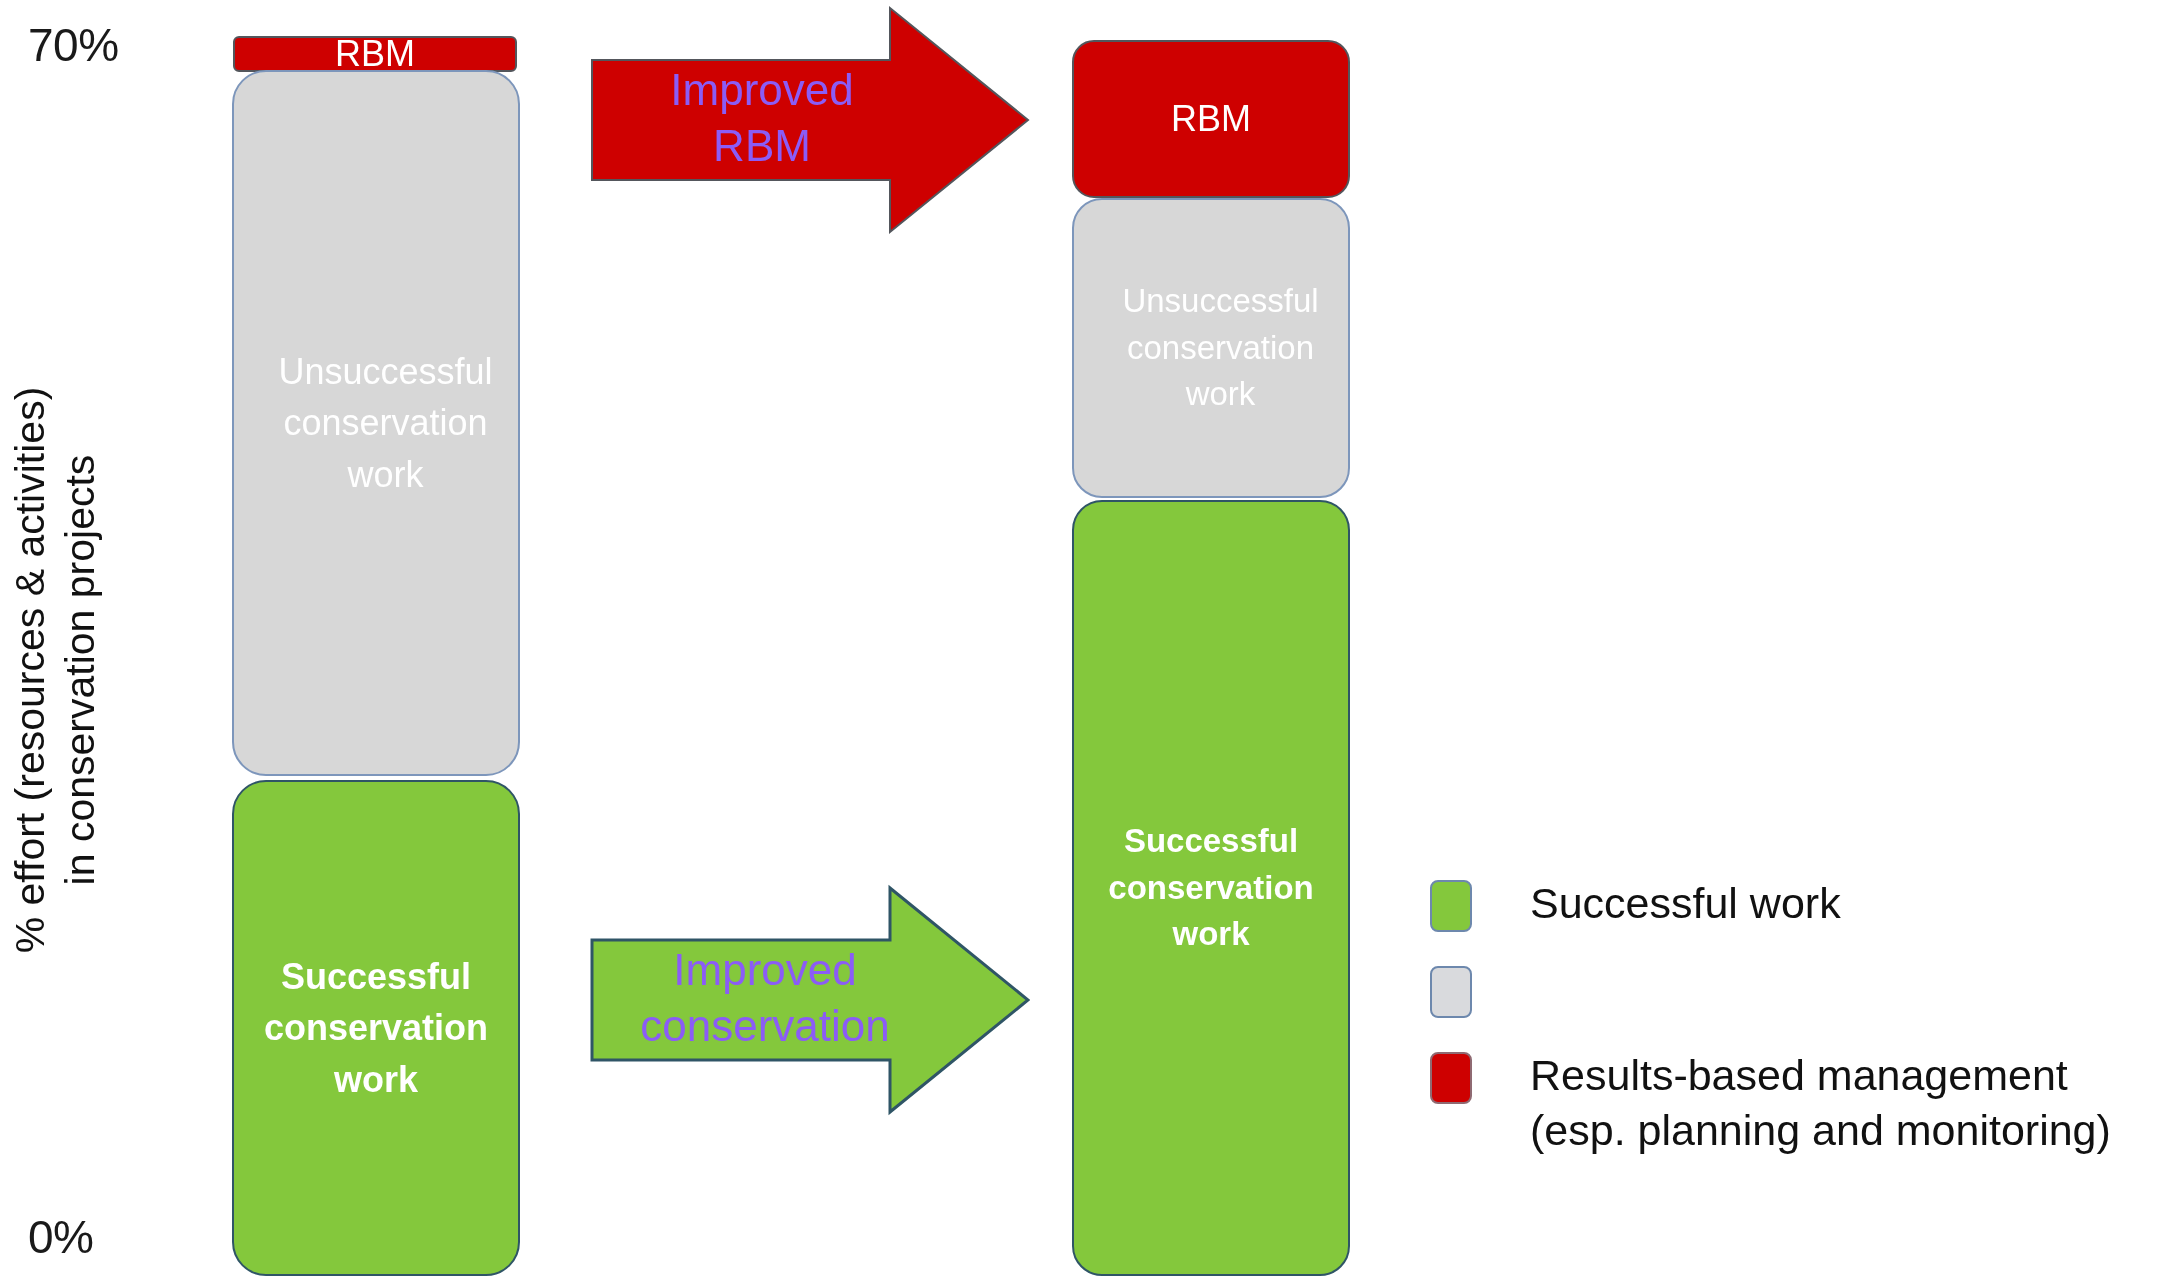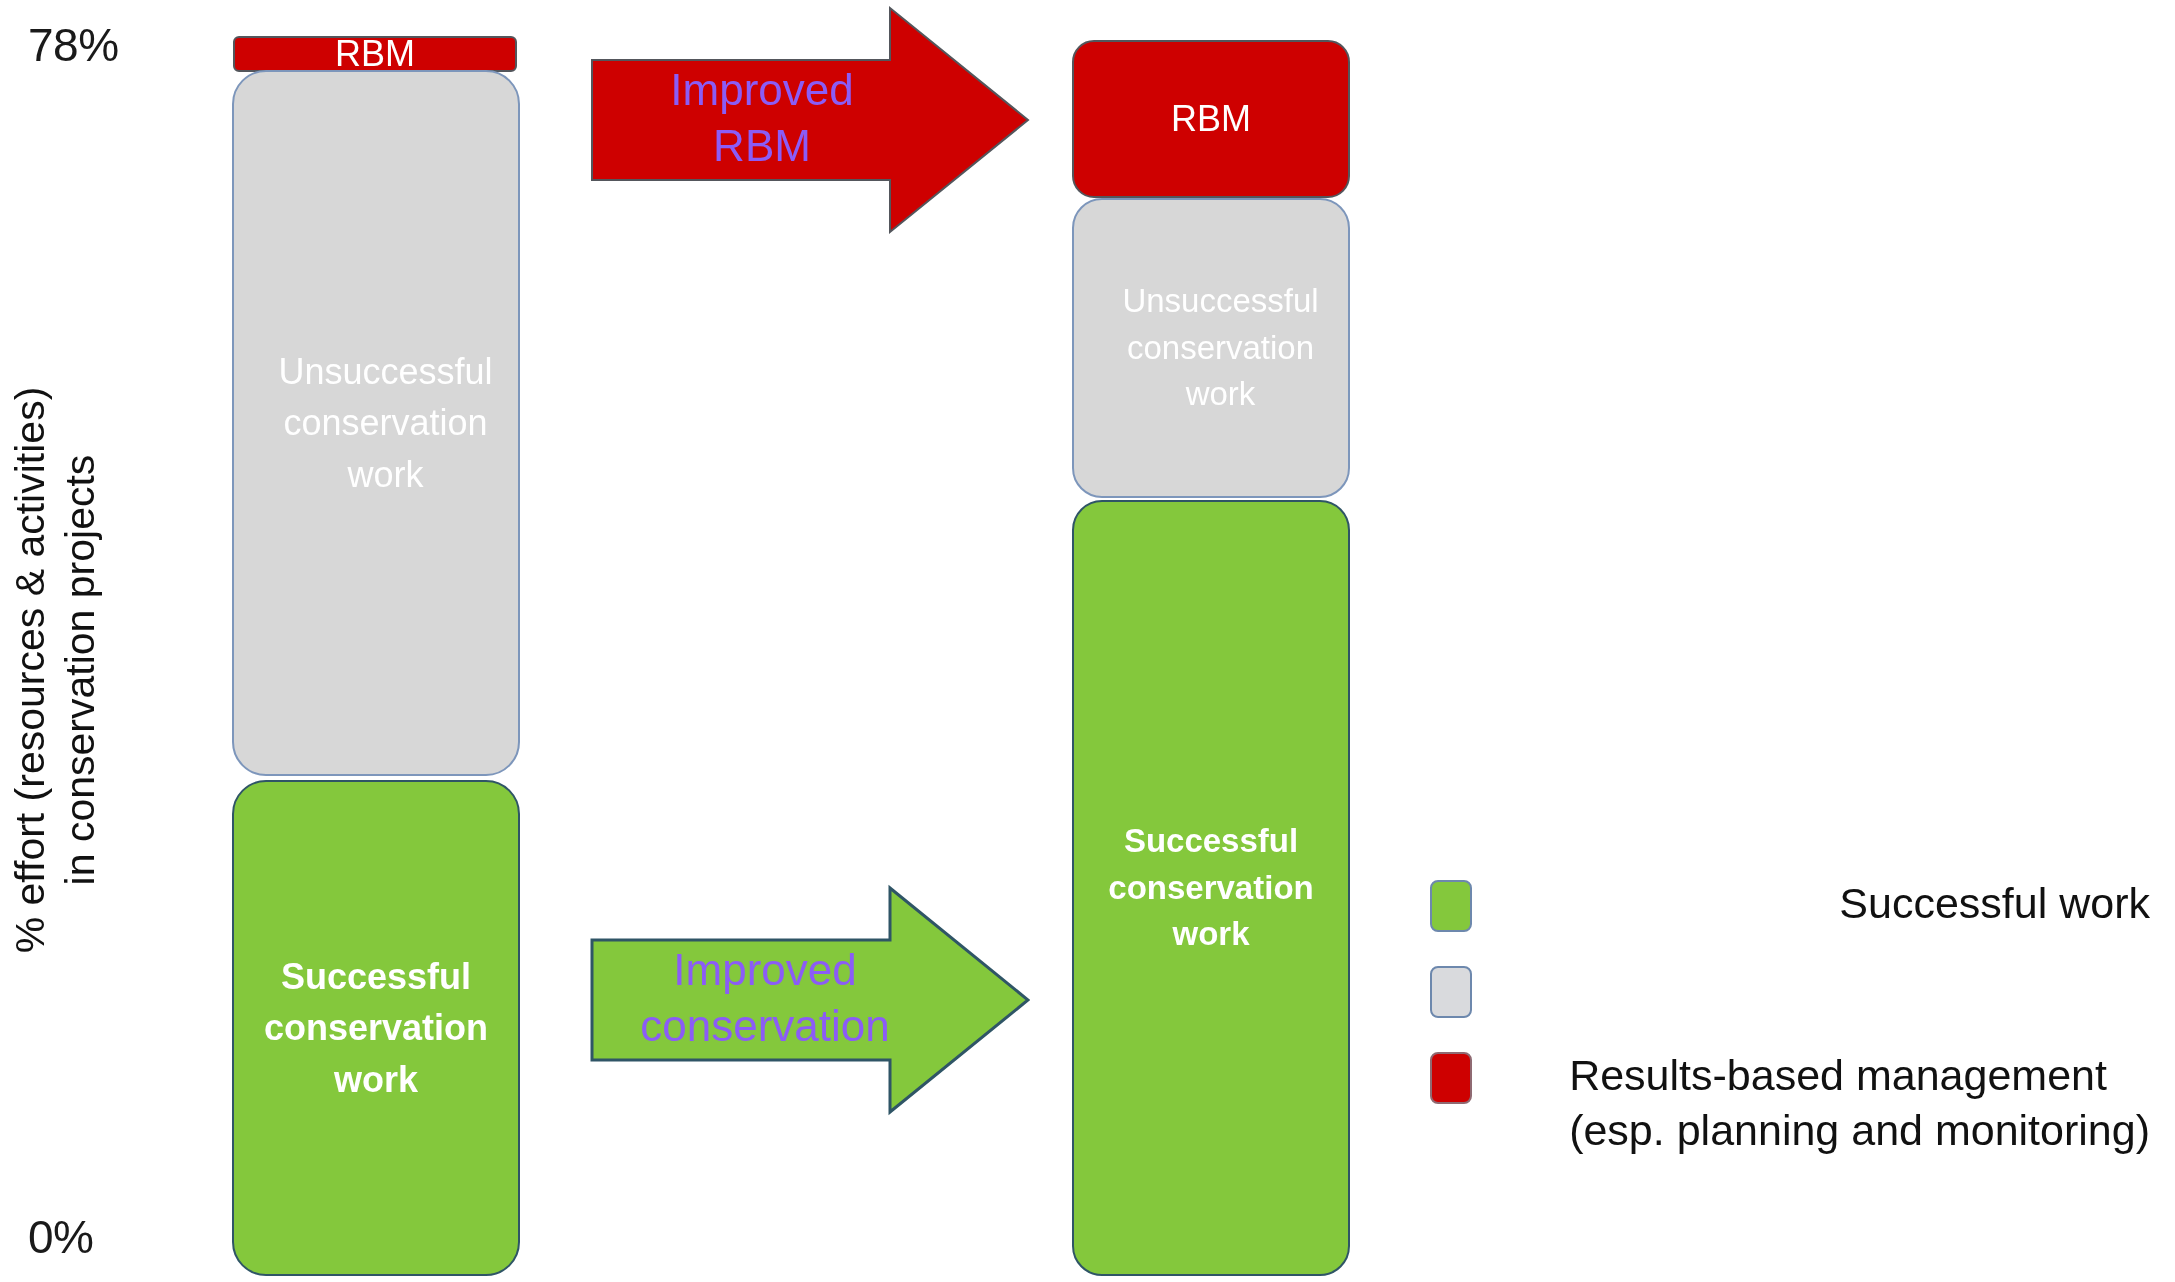--- a/index.html
+++ b/index.html
@@ -117,21 +117,20 @@
   #legend {
     position: absolute;
     left: 1430px;
     top: 880px;
     width: 720px;
   }
   .legend-row {
     display: flex;
     align-items: flex-start;
     margin-bottom: 34px;
-    justify-content: space-between;
   }
   .legend-swatch {
     flex: 0 0 auto;
     width: 42px;
     height: 52px;
     border-radius: 8px;
     margin-right: 58px;
     box-sizing: border-box;
   }
   .sw-green { background: #84c83c; border: 2px solid #6d88ad; }
@@ -143,21 +142,21 @@
     color: #111111;
     white-space: pre-line;
     margin-top: -4px;
   }
 </style>
 </head>
 <body>
 
 <div id="stage">
 
-  <div class="axis-tick" id="tick-100">78%</div>
+  <div class="axis-tick" id="tick-100">70%</div>
   <div class="axis-tick" id="tick-0">0%</div>
 
   <div class="axis-title">% effort (resources &amp; activities)
 in conservation projects</div>
 
   <div class="seg seg-red" id="left-rbm">RBM</div>
 
   <div class="seg seg-grey" id="left-unsuccessful">Unsuccessful
 conservation
 work</div>

